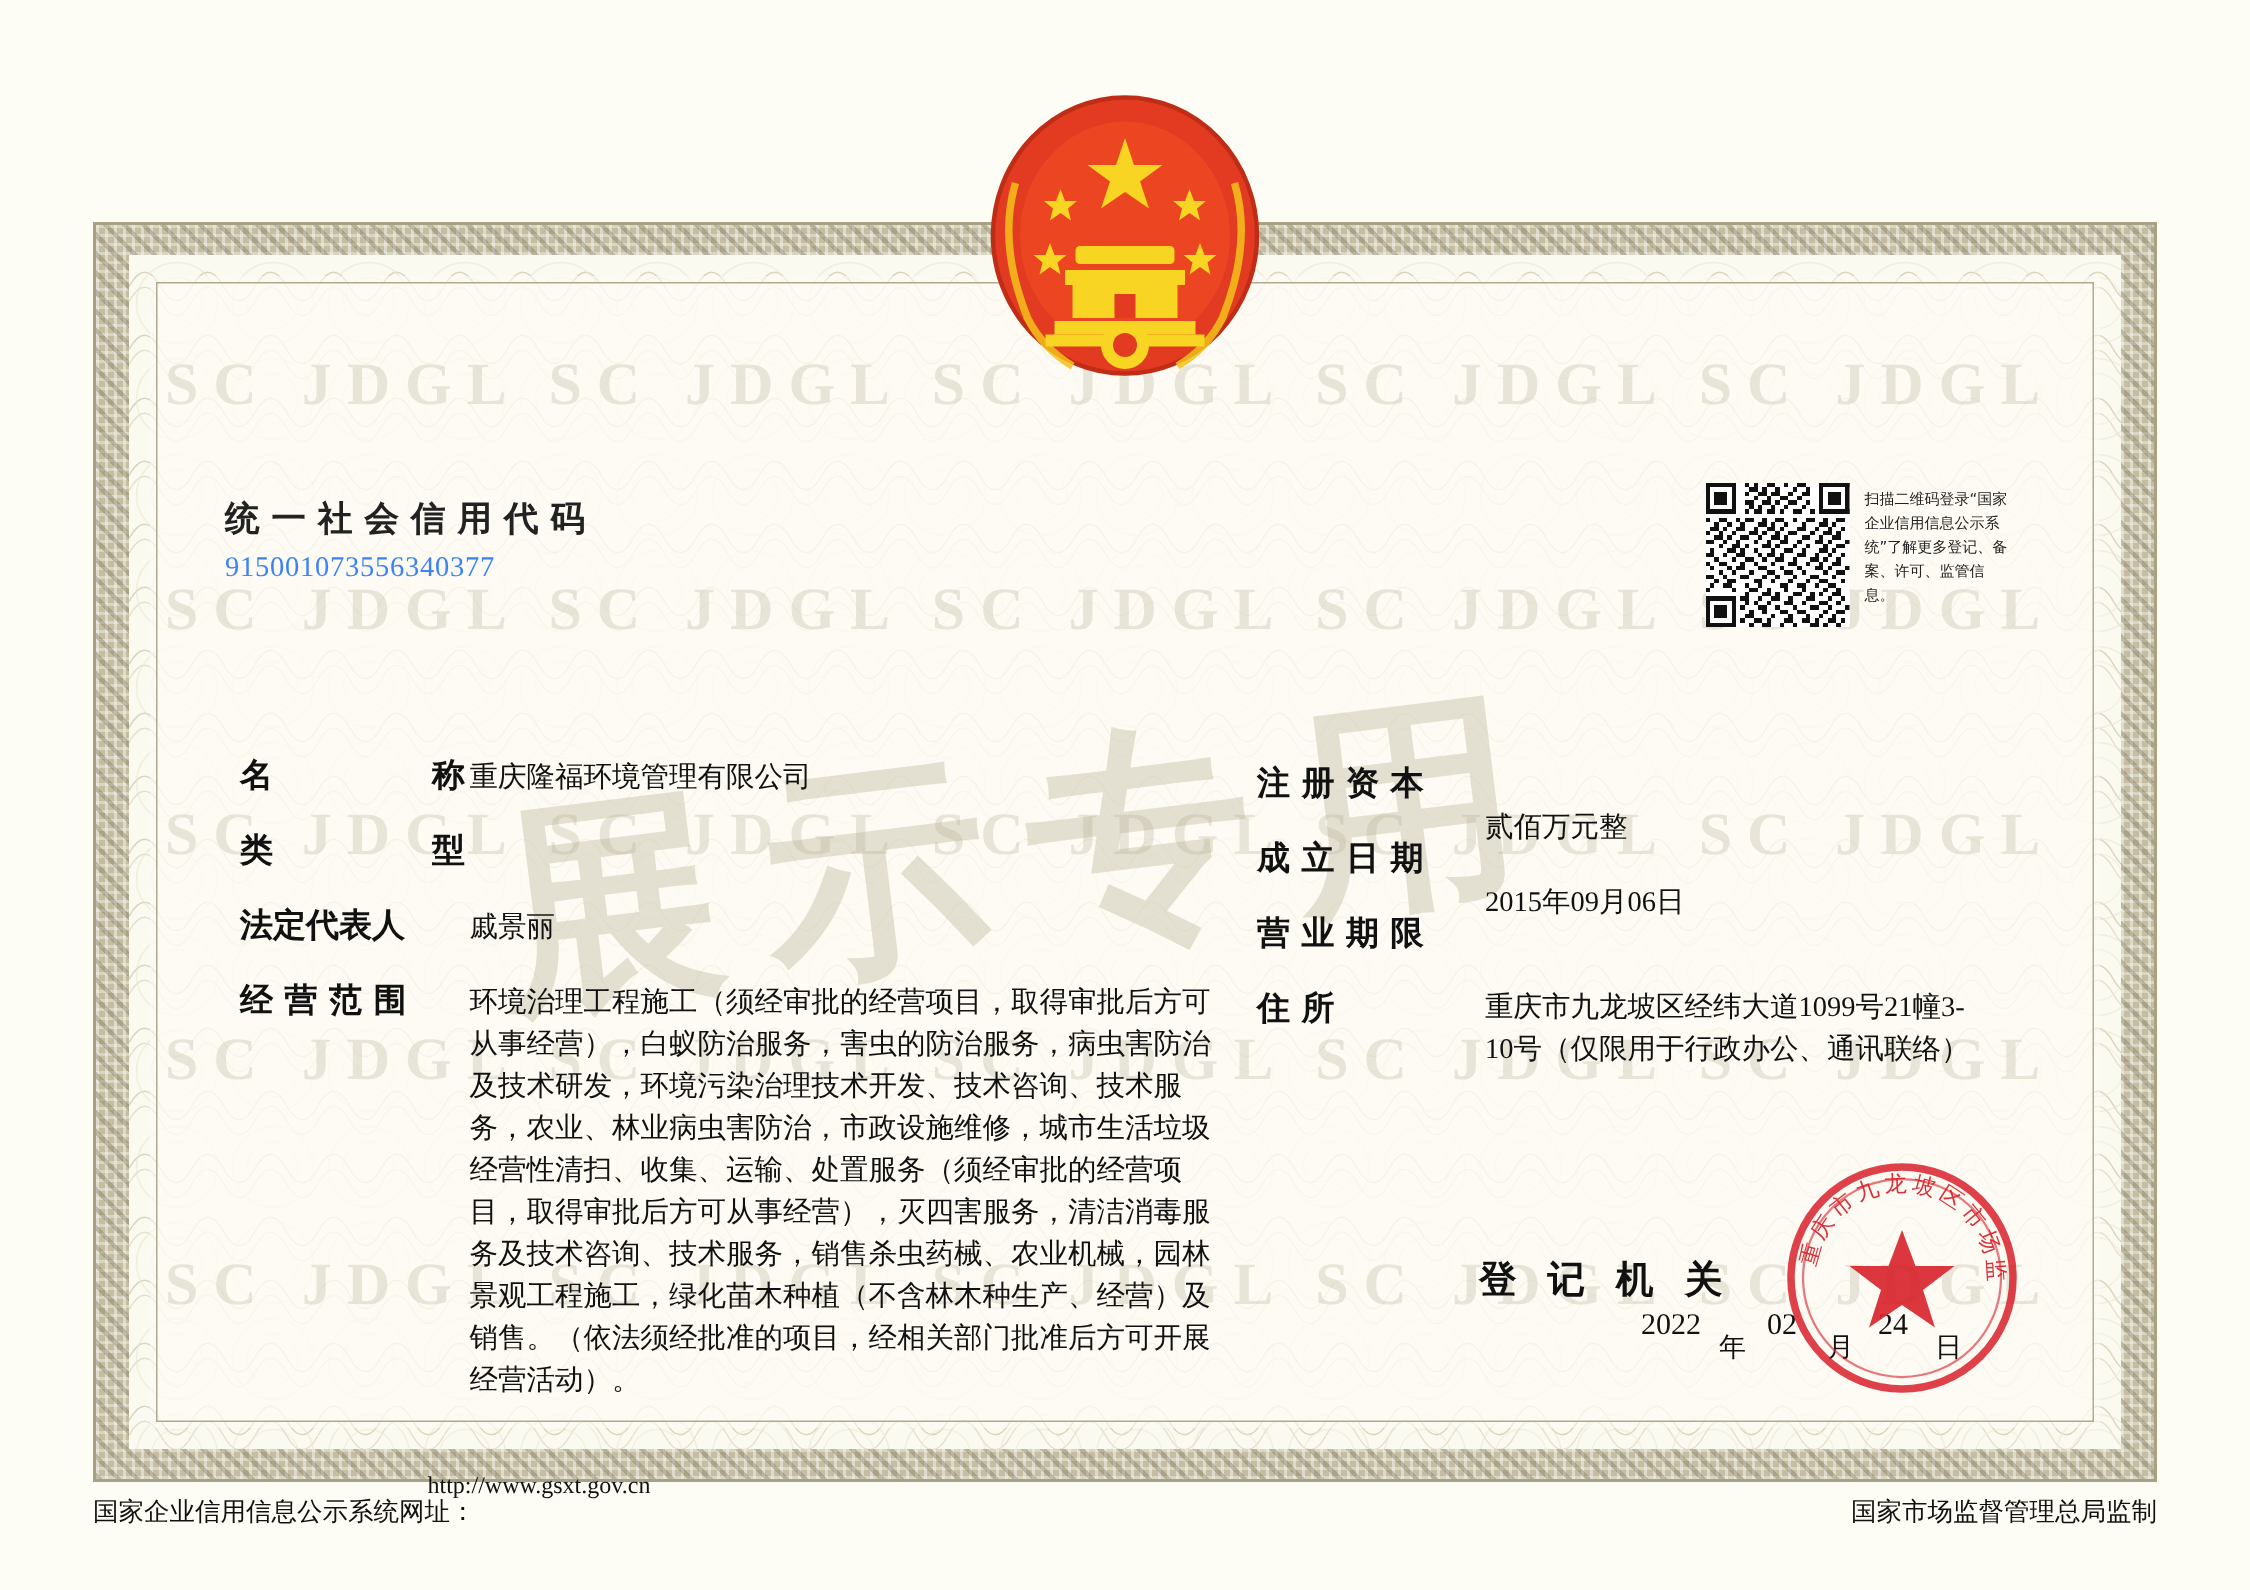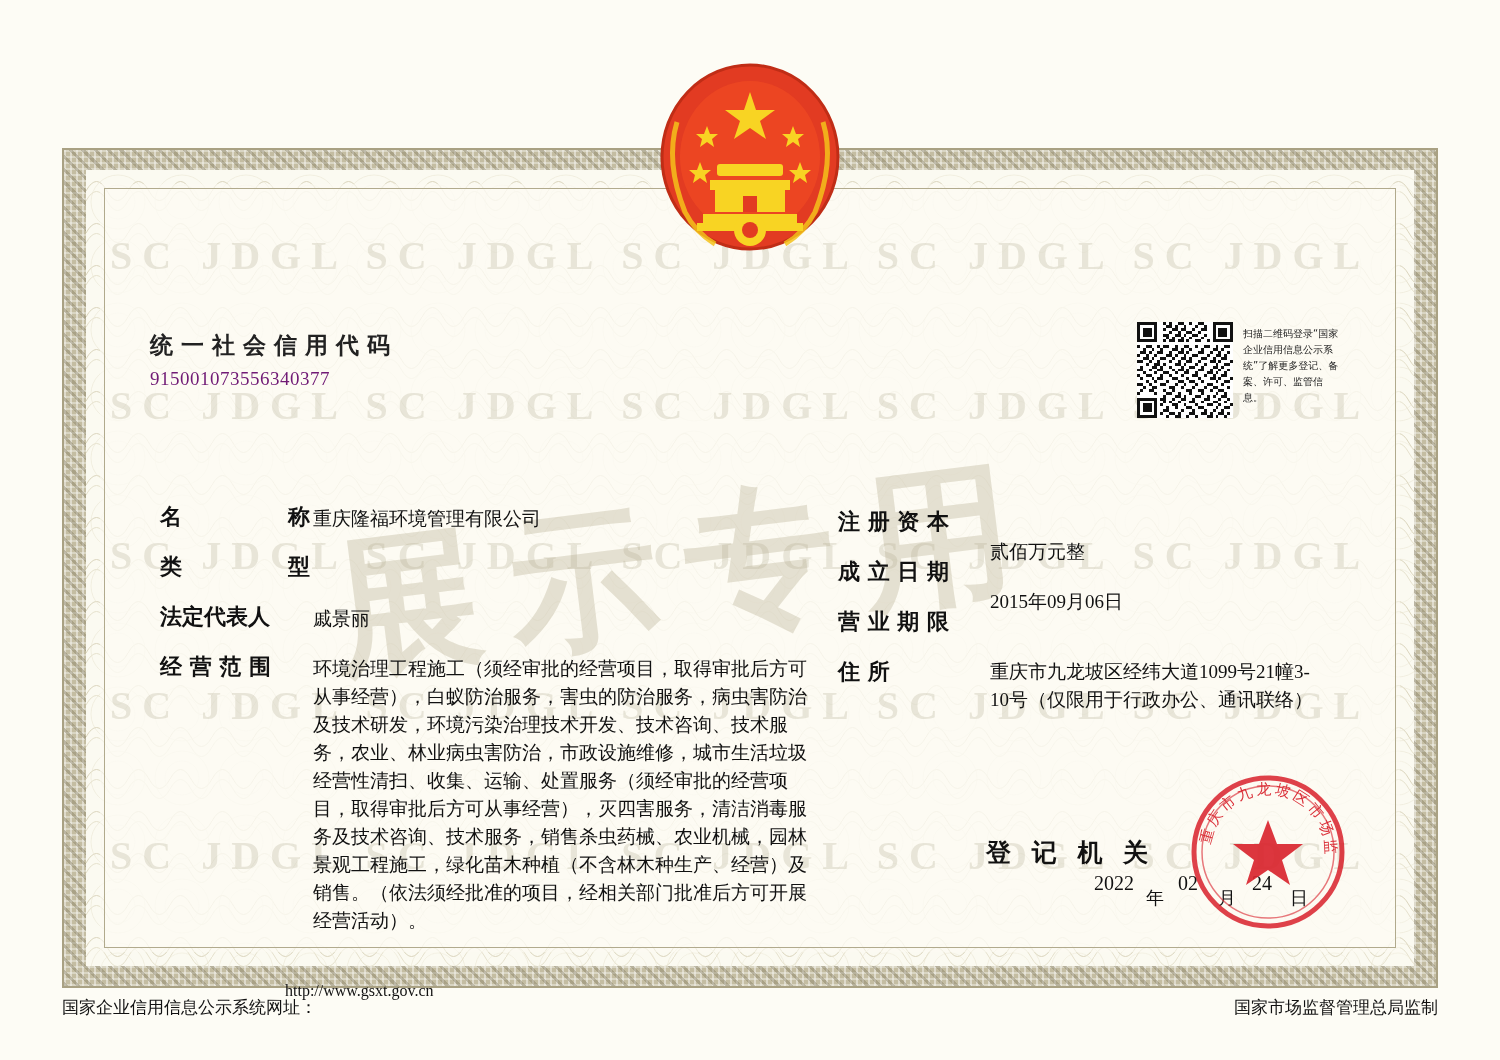--- a/index.html
+++ b/index.html
@@ -151,21 +151,21 @@
     font-weight: bold;
     letter-spacing: 8px;
     color: #222;
   }
   .credit-code {
     position: absolute;
     left: 150px;
     top: 368px;
     font-size: 19px;
     letter-spacing: .5px;
-    color: #701a75;
+    color: #3b82f6;
     font-family: "Liberation Serif", serif;
   }
 
   
   .qr {
     position: absolute;
     left: 1137px;
     top: 322px;
     width: 96px;
     height: 96px;

